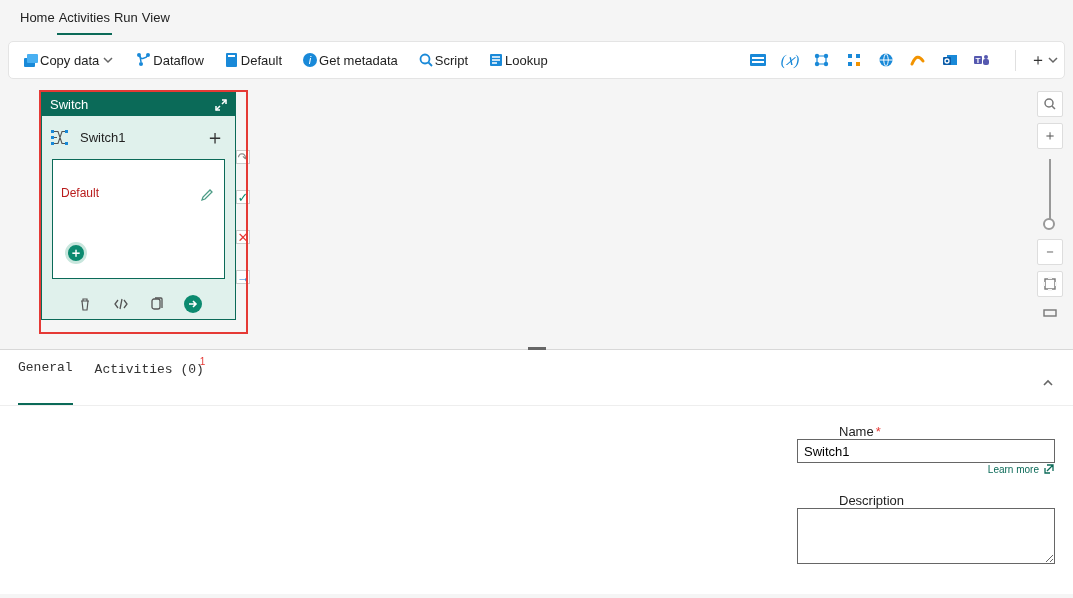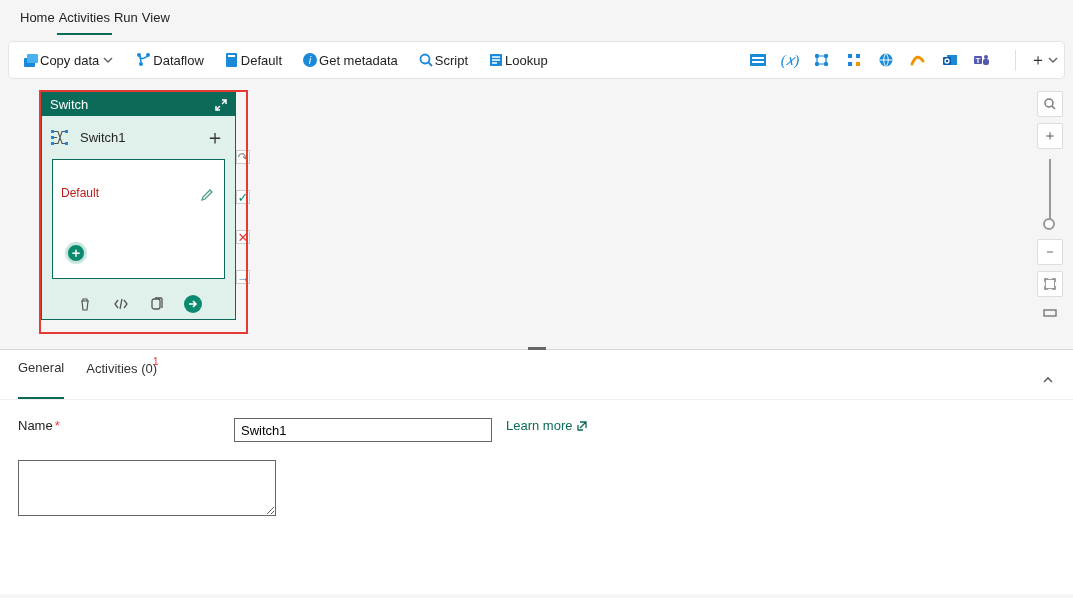--- a/index.html
+++ b/index.html
@@ -47,31 +47,31 @@
   .ztrack { width:2px; height:70px; background:#999; position:relative; margin:4px 0; }
   .zthumb { width:12px; height:12px; border:2px solid #999; background:#fff; border-radius:50%; position:absolute; left:-6px; bottom:-1px; }
 
   
   .splitter { height:1px; background:#d8d8d8; position:relative; }
   .splitter::after { content:""; position:absolute; left:50%; top:-2px; width:18px; height:3px; background:#666; transform:translateX(-50%); }
 
   
   .bottom { background:#fff; height:244px; }
   .btabs { display:flex; align-items:center; gap:22px; padding:10px 18px 0 18px; font-size:13px; color:#333; border-bottom:1px solid #eee; position:relative; }
-  .btabs .btab { padding-bottom:22px; cursor:pointer; }
+  .btabs .btab { padding-bottom:28px; cursor:pointer;font-family:Liberation Mono, monospace; }
   .btabs .btab.active { border-bottom:2px solid #0b6a58; font-weight:500; }
   .btabs .act-badge { color:#e53935; font-size:10px; position:relative; top:-8px; left:-4px; }
   .btabs .collapse { margin-left:auto; color:#666; cursor:pointer; }
   .form { padding:18px 18px; }
-  .frow { display:flex; align-items:flex-start; margin-bottom:18px; }
+  .frow { display:flex; align-items:flex-end; margin-bottom:18px;flex-direction:column; }
   .frow .flabel { width:216px; font-size:13px; color:#222; }
   .req { color:#e53935; margin-left:2px; }
   .frow input[type=text] { width:258px; height:24px; border:1px solid #666; padding:2px 6px; font-size:13px; }
   .frow textarea { width:258px; height:56px; border:1px solid #666; padding:4px 6px; font-size:13px; resize:both; }
-  .learn { margin-left:14px; color:#0b6a58; font-size:13px; display:inline-flex; align-items:center; gap:4px; cursor:pointer; }
+  .learn { margin-left:14px; color:#0b6a58; font-size:10px; display:inline-flex; align-items:center; gap:4px; cursor:pointer; }
 
   svg { display:block; }
 </style>
 </head>
 <body>
 
 <div class="top-tabs">
   <div class="tab">Home</div>
   <div class="tab active">Activities</div>
   <div class="tab">Run</div>
@@ -323,16 +323,17 @@
       <div class="flabel"><span>Name</span><span class="req">*</span></div>
       <input type="text" value="Switch1" style="">
       <a class="learn">
         <span>Learn more</span>
         <svg width="12" height="12">
             <path d="M4 2h6v6M10 2L4 8M2 5v5h5" stroke="#0b6a58" fill="none" stroke-width="1.3"></path>
           </svg>
       </a>
     </div>
     <div class="frow">
+      <div class="flabel"><span>Description</span></div>
       <textarea style=""></textarea>
     </div>
   </div>
 </div>
 
 </body></html>

